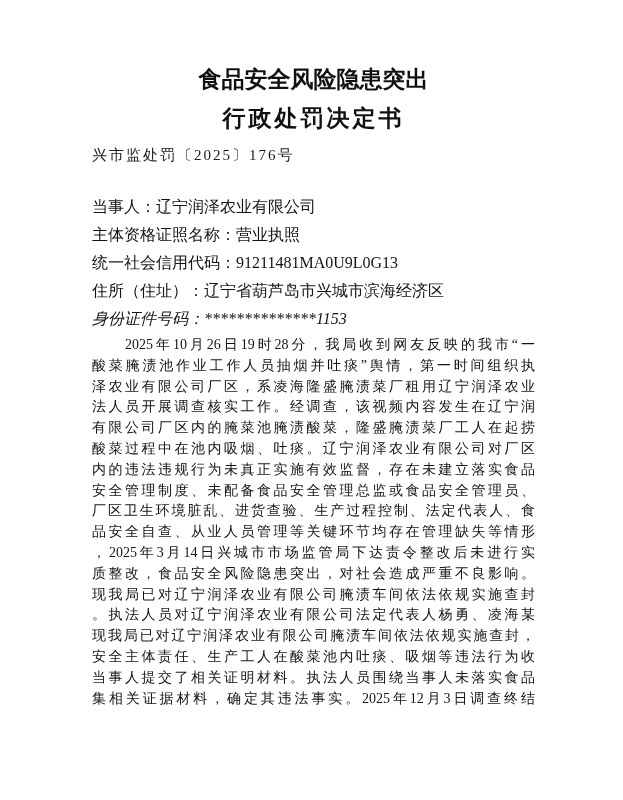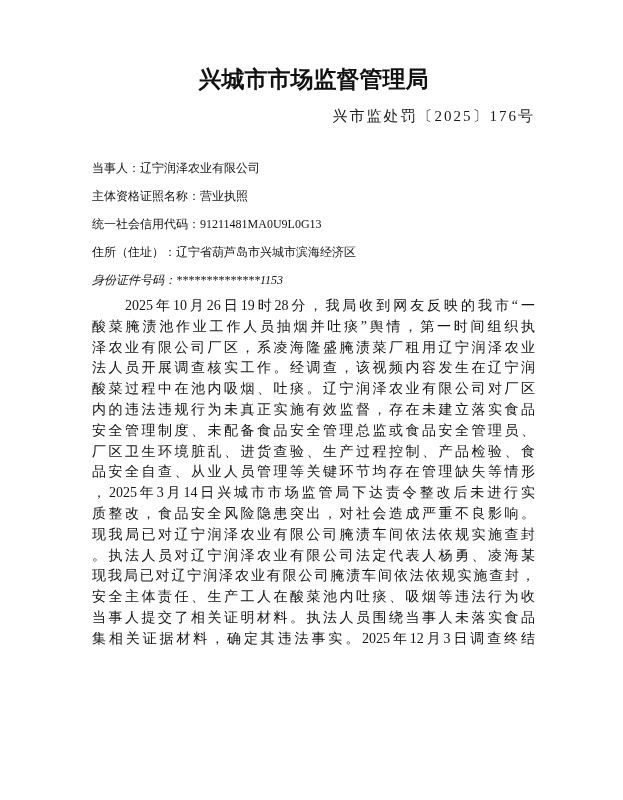--- a/index.html
+++ b/index.html
@@ -26,32 +26,32 @@
     font-weight: bold;
     font-size: 23px;
     line-height: 28px;
     color: #111111;
   }
   .title.doc-type {
     margin-top: 11px;
     letter-spacing: 3px;
   }
   .doc-number {
-    text-align: right;
+    text-align: left;
     font-size: 15px;
     line-height: 20px;
     margin-top: 12px;
     letter-spacing: 2px;
     color: #1a1a1a;
   }
   .fields {
     margin-top: 28px;
   }
   .field {
-    font-size: 12px;
+    font-size: 16px;
     line-height: 28px;
     white-space: nowrap;
     color: #141414;
   }
   .field.italic {
     font-style: italic;
   }
   .body-text {
     margin-top: 2px;
   }
@@ -64,40 +64,42 @@
   }
   .bline.indent {
     text-indent: 33px;
   }
 </style>
 </head>
 <body>
 
 <div class="page">
 
-  <div class="title">兴城市市场监督管理局</div>
+  <div class="title">食品安全风险隐患突出</div>
+  <div class="title doc-type">行政处罚决定书</div>
   <div class="doc-number">兴市监处罚〔2025〕176号</div>
 
   <div class="fields">
     <div class="field">当事人：辽宁润泽农业有限公司</div>
     <div class="field">主体资格证照名称：营业执照</div>
     <div class="field">统一社会信用代码：91211481MA0U9L0G13</div>
     <div class="field">住所（住址）：辽宁省葫芦岛市兴城市滨海经济区</div>
     <div class="field italic">身份证件号码：**************1153</div>
   </div>
 
   <div class="body-text">
     <div class="bline indent">2025年10月26日19时28分，我局收到网友反映的我市“一</div>
     <div class="bline">酸菜腌渍池作业工作人员抽烟并吐痰”舆情，第一时间组织执</div>
     <div class="bline">泽农业有限公司厂区，系凌海隆盛腌渍菜厂租用辽宁润泽农业</div>
     <div class="bline">法人员开展调查核实工作。经调查，该视频内容发生在辽宁润</div>
+    <div class="bline">有限公司厂区内的腌菜池腌渍酸菜，隆盛腌渍菜厂工人在起捞</div>
     <div class="bline">酸菜过程中在池内吸烟、吐痰。辽宁润泽农业有限公司对厂区</div>
     <div class="bline">内的违法违规行为未真正实施有效监督，存在未建立落实食品</div>
     <div class="bline">安全管理制度、未配备食品安全管理总监或食品安全管理员、</div>
-    <div class="bline">厂区卫生环境脏乱、进货查验、生产过程控制、产品检验、食</div>
+    <div class="bline">厂区卫生环境脏乱、进货查验、生产过程控制、法定代表人、食</div>
     <div class="bline">品安全自查、从业人员管理等关键环节均存在管理缺失等情形</div>
     <div class="bline">，2025年3月14日兴城市市场监管局下达责令整改后未进行实</div>
     <div class="bline">质整改，食品安全风险隐患突出，对社会造成严重不良影响。</div>
     <div class="bline">现我局已对辽宁润泽农业有限公司腌渍车间依法依规实施查封</div>
     <div class="bline">。执法人员对辽宁润泽农业有限公司法定代表人杨勇、凌海某</div>
     <div class="bline">现我局已对辽宁润泽农业有限公司腌渍车间依法依规实施查封，</div>
     <div class="bline">安全主体责任、生产工人在酸菜池内吐痰、吸烟等违法行为收</div>
     <div class="bline">当事人提交了相关证明材料。执法人员围绕当事人未落实食品</div>
     <div class="bline">集相关证据材料，确定其违法事实。2025年12月3日调查终结</div>
   </div>

